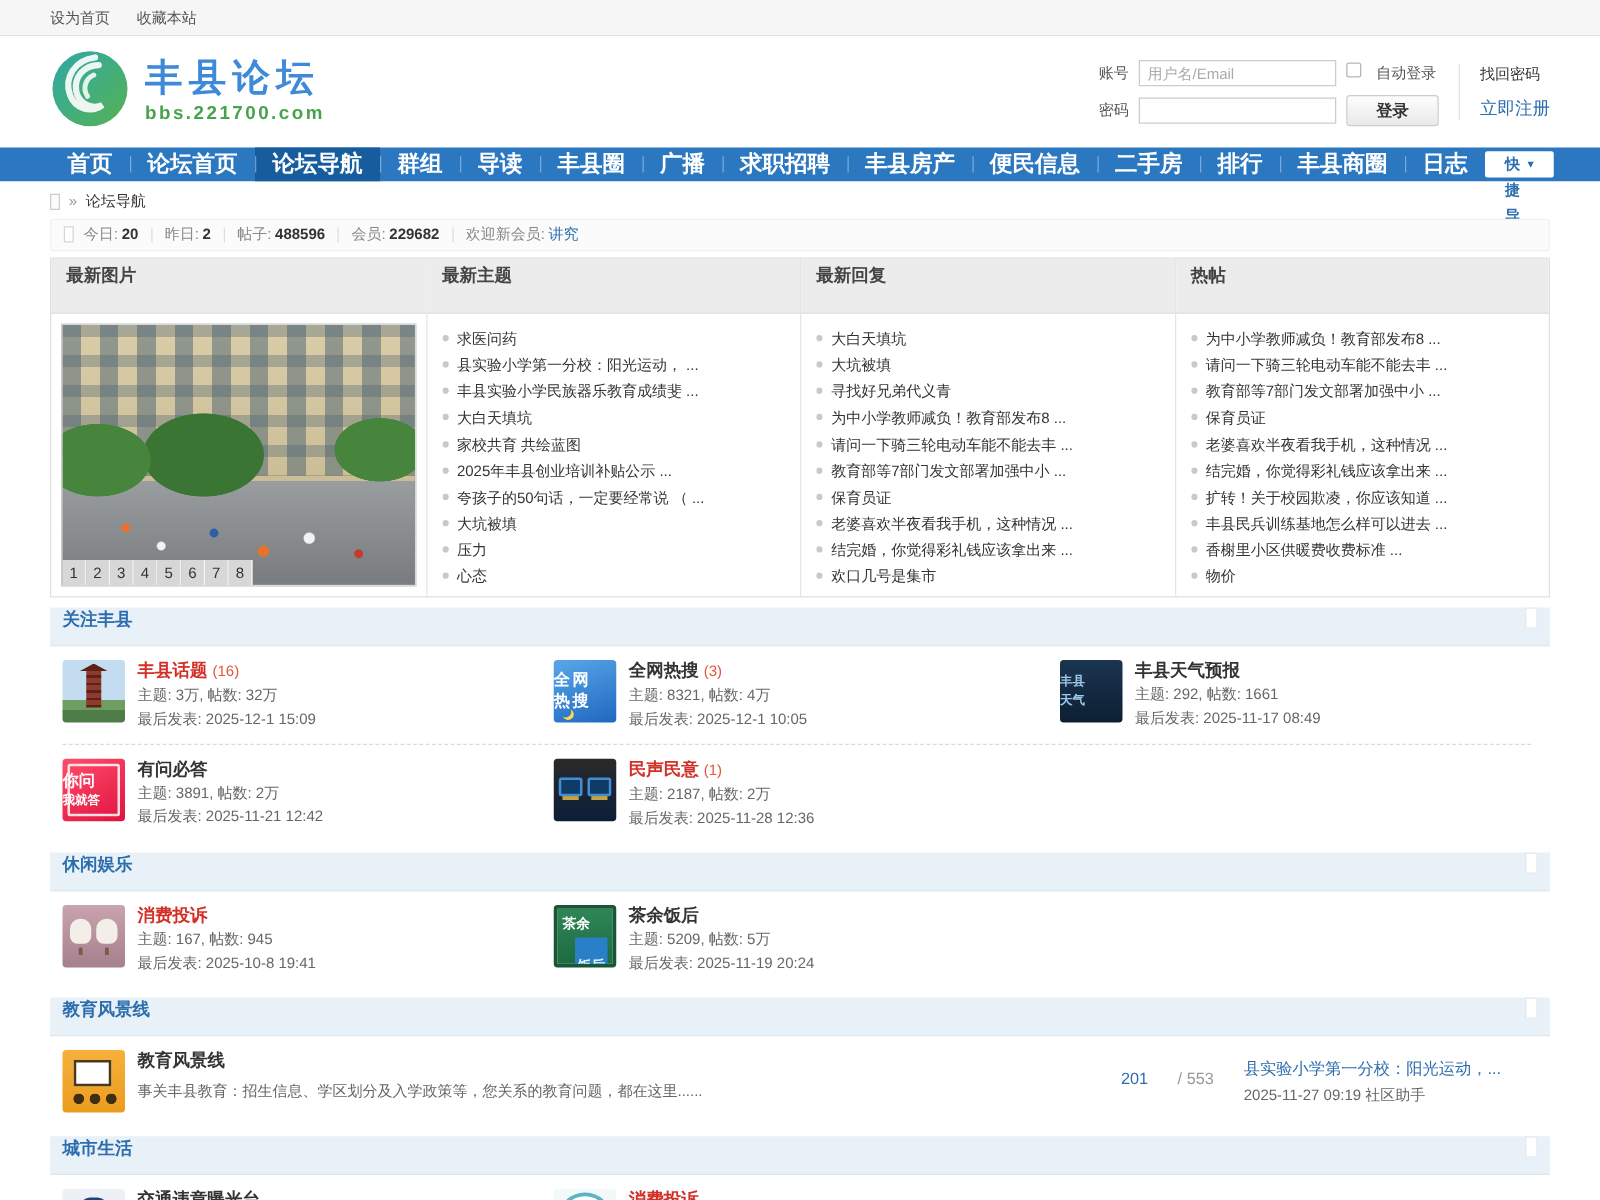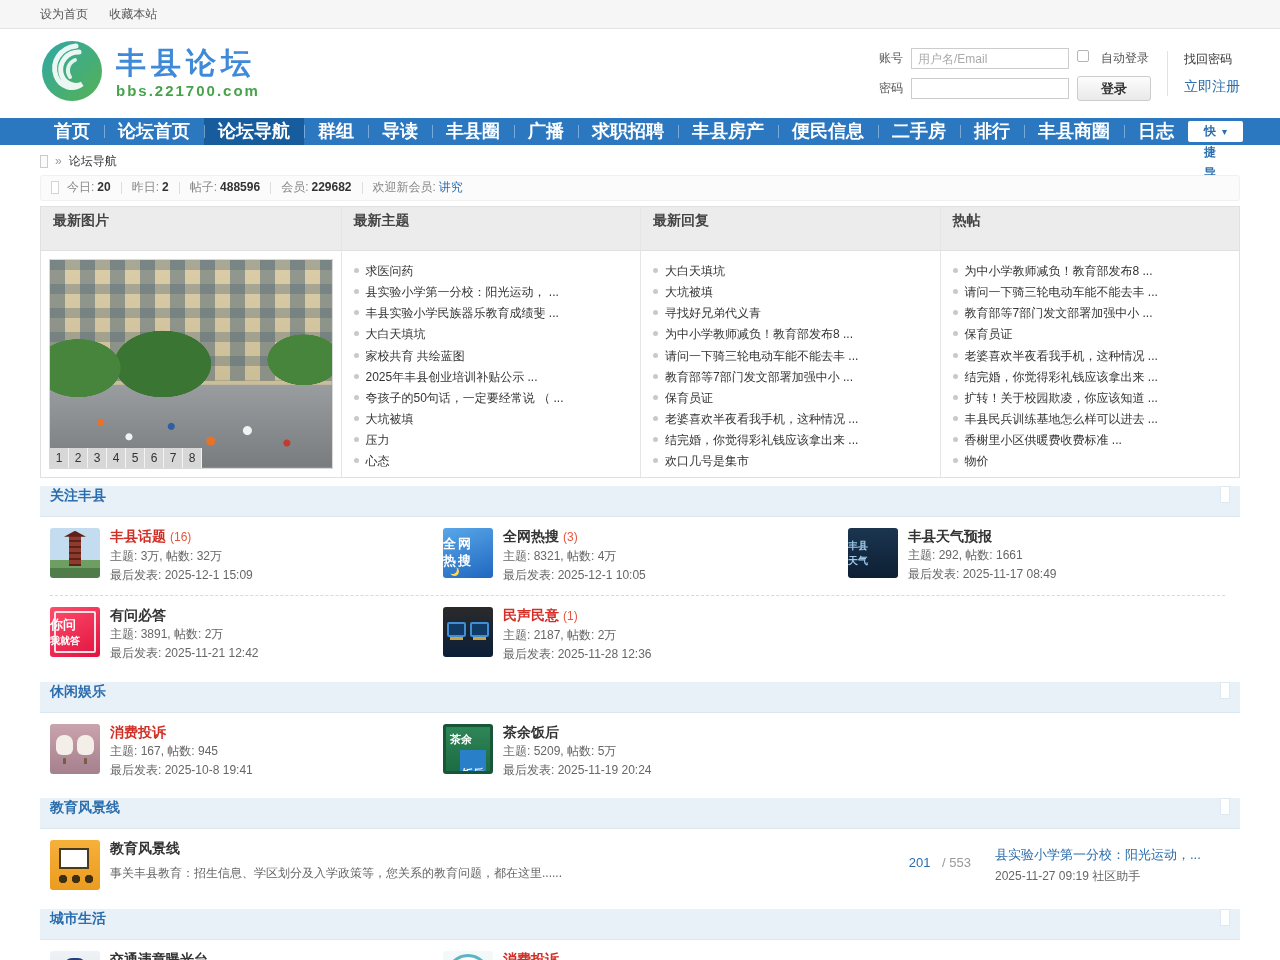--- a/index.html
+++ b/index.html
@@ -92,21 +92,21 @@
 .flink.red{color:#d22f26}
 .fcount{color:#e4573d;font-size:12px;margin-left:4px}
 .fs{color:#666;font-size:12px;line-height:18px;margin-top:1px;white-space:nowrap;overflow:hidden}
 .dash{border-top:1px dashed #d9d9d9;margin:0 15px 0 10px}
 
 
 .edu-row{display:flex;padding:11px 10px;align-items:flex-start}
 .edu-row .fmeta{flex:1}
 .fdesc{margin-top:7px}
 .fnums{margin-left:20px;margin-top:14px;font-size:13px;white-space:nowrap}
-.fnums .gray{color:#999;margin-left:8px}
+.fnums .gray{color:#999;margin-left:20px}
 .flast{width:235px;margin-left:24px;margin-top:6px}
 .flast .blue{font-size:13px;line-height:17px;display:block;white-space:nowrap;overflow:hidden}
 .flast .fs{margin-top:4px}
 
 
 .fi{width:50px;height:50px;border-radius:3px;position:relative;overflow:hidden;flex:0 0 50px;margin-right:10px;cursor:pointer}
 .fi .l1,.fi .l2{position:absolute;left:0;right:0;text-align:left;font-weight:bold}
 .fi-pagoda{background:linear-gradient(#c4dcef 0 64%,#6f9e62 64% 80%,#4e7d4a 80% 100%)}
 .fi-pagoda::before{content:"";position:absolute;left:19px;top:8px;width:12px;height:30px;background:repeating-linear-gradient(#8c3b2e 0 4px,#5f2017 4px 6px)}
 .fi-pagoda::after{content:"";position:absolute;left:14px;top:3px;width:22px;height:6px;background:#5f2017;clip-path:polygon(50% 0,100% 100%,0 100%)}

